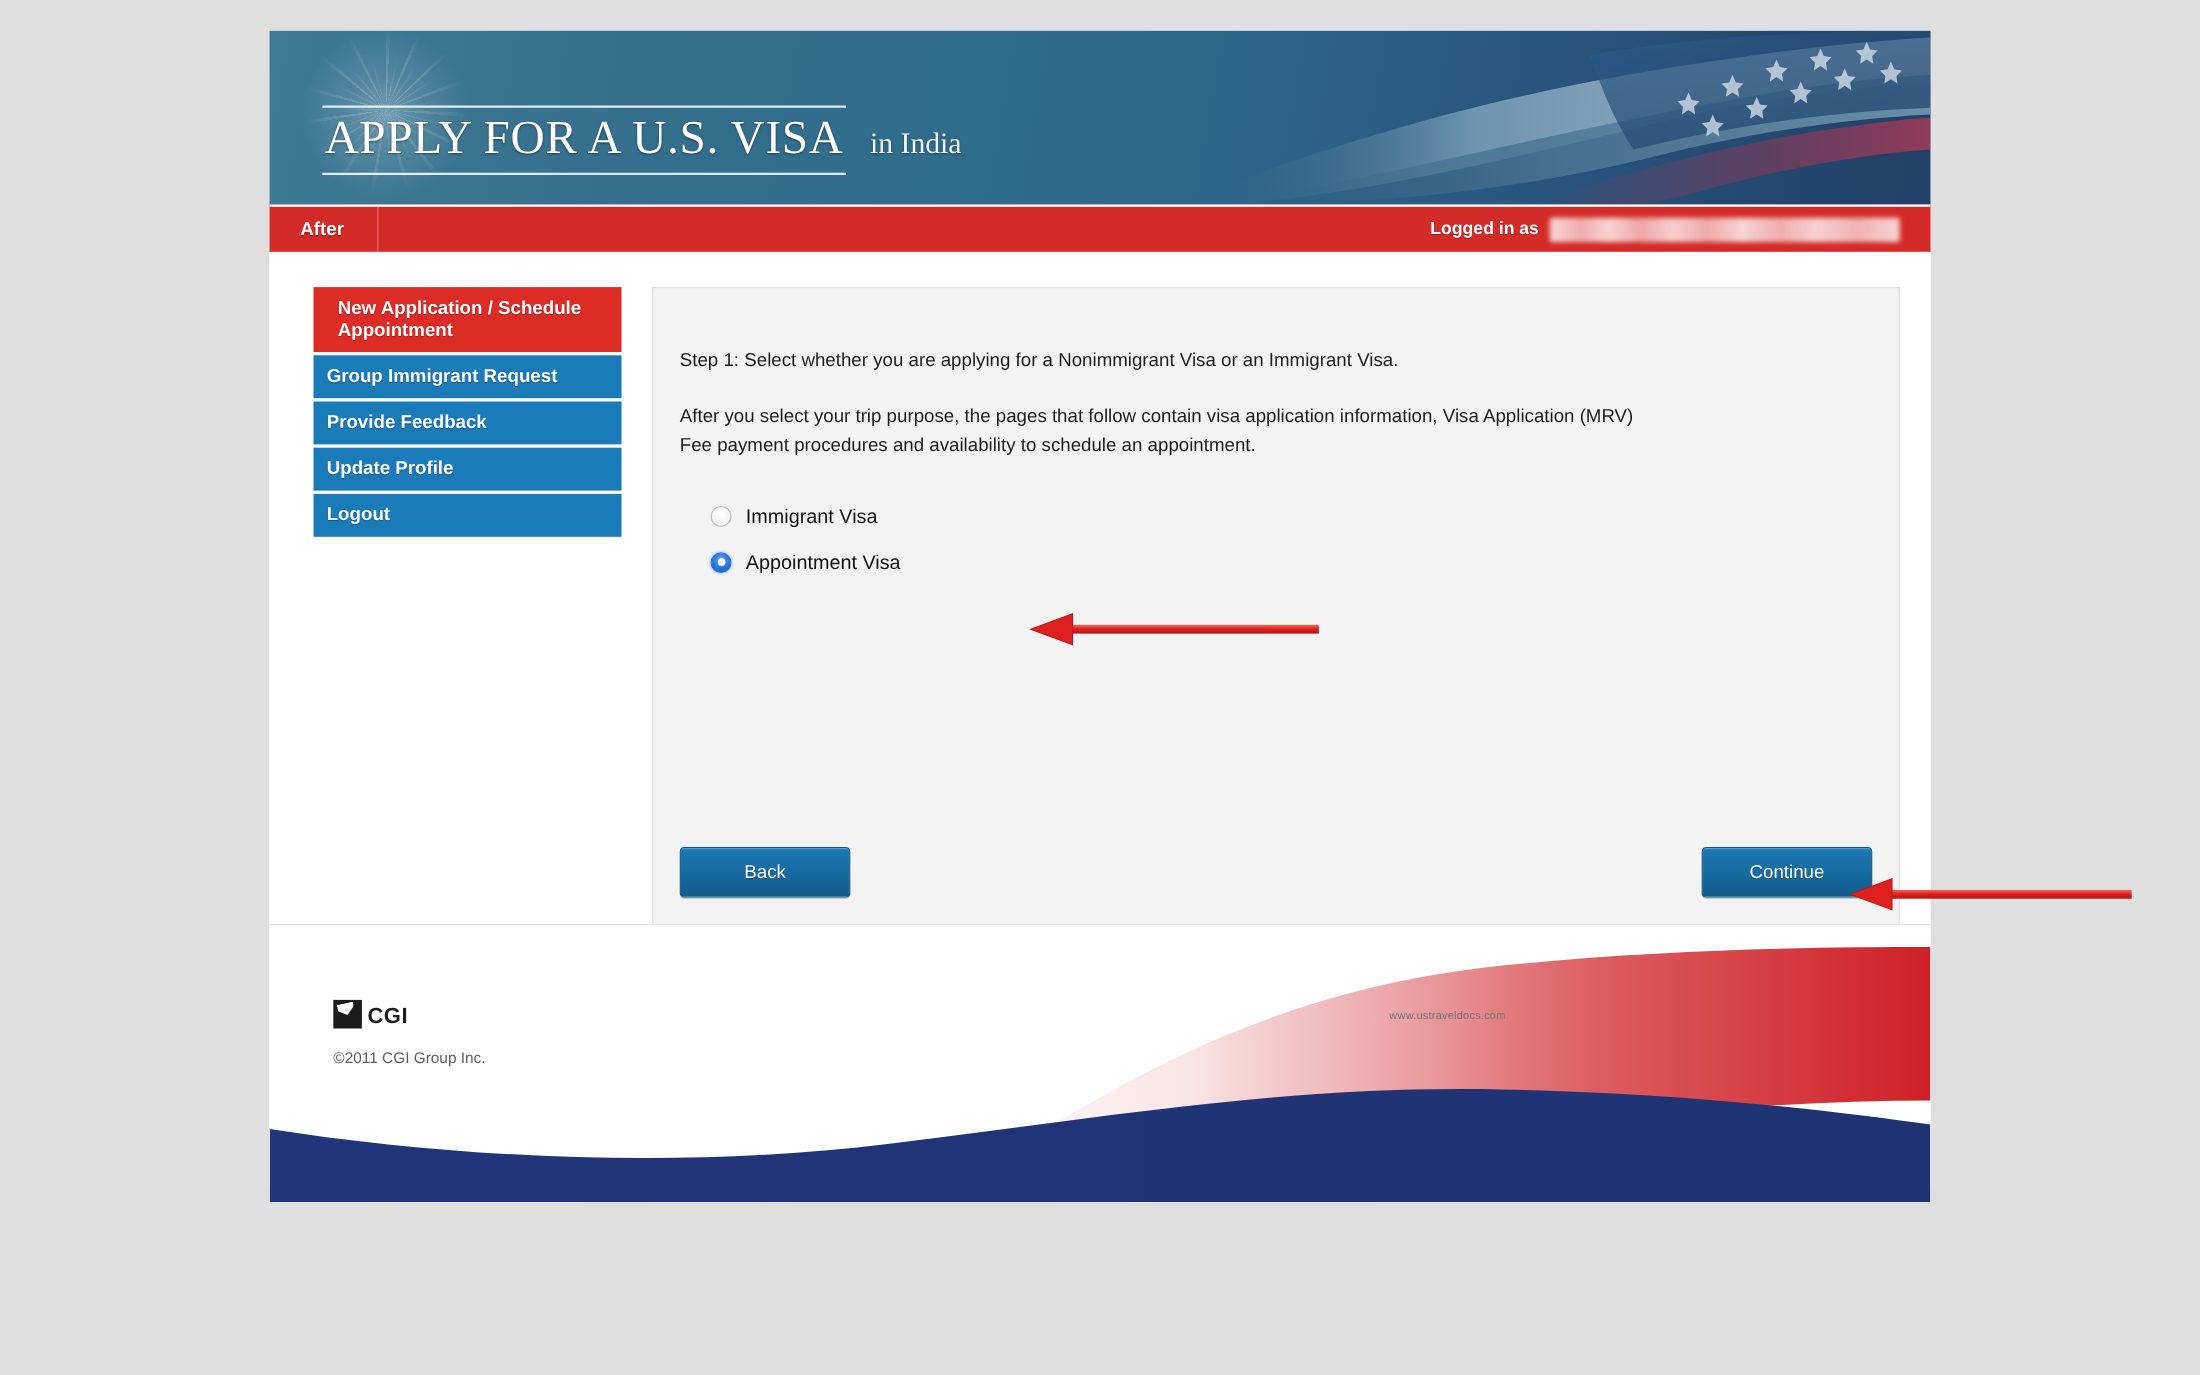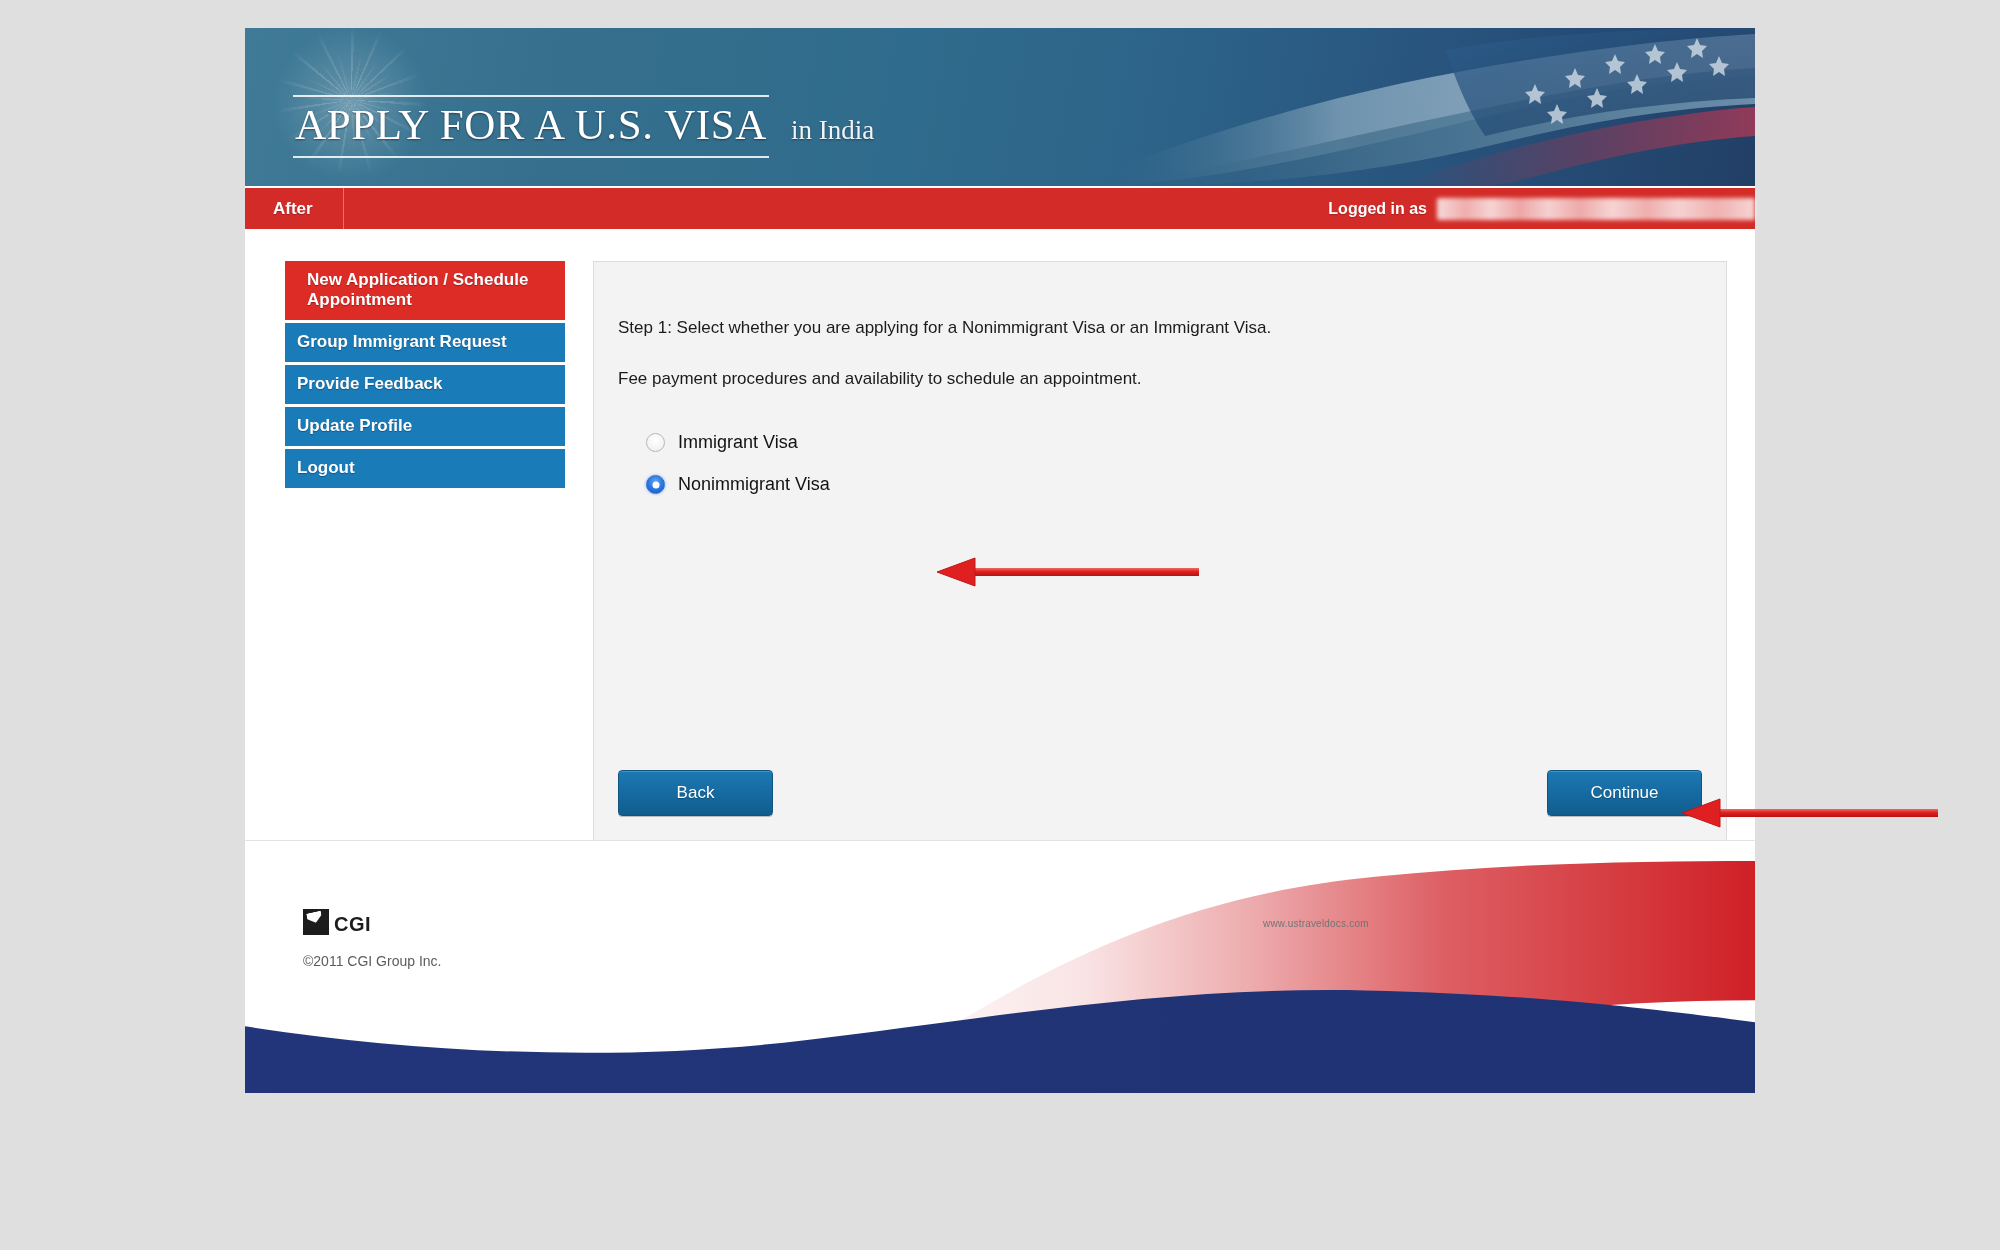--- a/index.html
+++ b/index.html
@@ -112,20 +112,21 @@
     padding: 0 30px 0 28px;
     height: 100%;
     display: flex; align-items: center;
     border-right: 1px solid #e8706e;
     text-shadow: 0 1px 1px rgba(0,0,0,.25);
     cursor: pointer;
   }
   .nav-login {
     margin-left: auto;
     display: flex; align-items: center;
+    padding-right: 28px;
     gap: 10px;
   }
   .nav-login-label {
     color: #ffffff;
     font-size: 16px;
     font-weight: bold;
     text-shadow: 0 1px 1px rgba(0,0,0,.25);
   }
   .nav-login-user {
     width: 318px; height: 22px;
@@ -393,31 +394,32 @@
 
     <div class="main-col">
       <div class="panel">
 
 
         <div class="step-line">
           <b>Step 1</b><span>: Select whether you are applying for a Nonimmigrant Visa or an Immigrant Visa.</span>
         </div>
 
         <div class="para">
+          <span>After you select your trip purpose, the pages that follow contain visa application information, Visa Application (MRV)</span>
           <span class="l2">Fee payment procedures and availability to schedule an appointment.</span>
         </div>
 
         <div class="radio-group">
           <div class="radio-row">
             <span class="radio"></span>
             <span class="radio-label">Immigrant Visa</span>
           </div>
           <div class="radio-row">
             <span class="radio checked"></span>
-            <span class="radio-label">Nonimmigrant Visa</span>
+            <span class="radio-label">Appointment Visa</span>
           </div>
         </div>
 
         <div class="btn-row">
           <div class="btn">Back</div>
           <div class="btn">Continue</div>
         </div>
 
       </div>
     </div>

